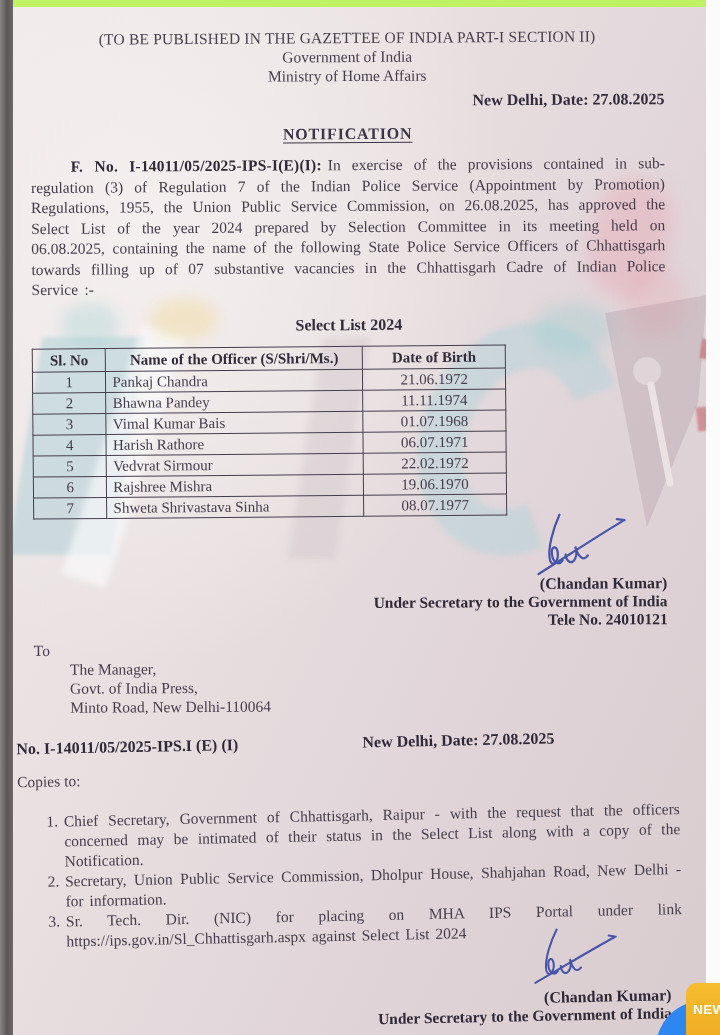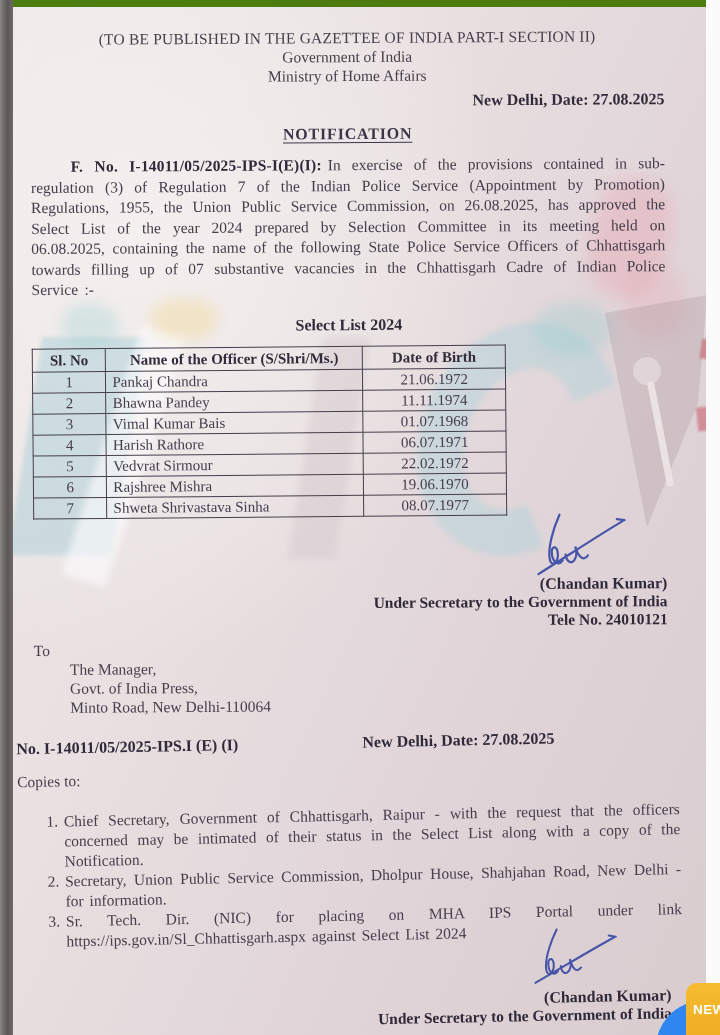--- a/index.html
+++ b/index.html
@@ -1,18 +1,18 @@
 <!DOCTYPE html>
 <html><head>
 <meta charset="utf-8">
 <style>
   html,body{margin:0;padding:0;}
   body{width:720px;height:1035px;overflow:hidden;background:#f7f5f4;
        font-family:"Liberation Serif","DejaVu Serif",serif;}
-  .photo{position:relative;width:720px;height:1035px;overflow:hidden;background:#4d7c0f;}
+  .photo{position:relative;width:720px;height:1035px;overflow:hidden;background:#bef264;}
   .edge-left{position:absolute;left:0;top:0;width:13px;height:1035px;
              background:linear-gradient(90deg,#8a8585,#5b5656 55%,#6e6a6a);}
   .edge-right{position:absolute;right:0;top:0;width:14px;height:1035px;background:#fcfbfb;}
   .paper{position:absolute;left:13px;top:7px;right:14px;bottom:0;overflow:hidden;
          background:
            radial-gradient(90% 70% at 18% 22%, rgba(245,241,240,.9), rgba(245,241,240,0) 60%),
            linear-gradient(115deg,#efe9e8 0%,#e9e0e1 35%,#e0d4d8 68%,#d8cccf 100%);}
   
   .wm{position:absolute;z-index:0;pointer-events:none;}
   .wm-band-a{left:12px;top:330px;width:104px;height:218px;background:rgba(168,204,214,.48);

